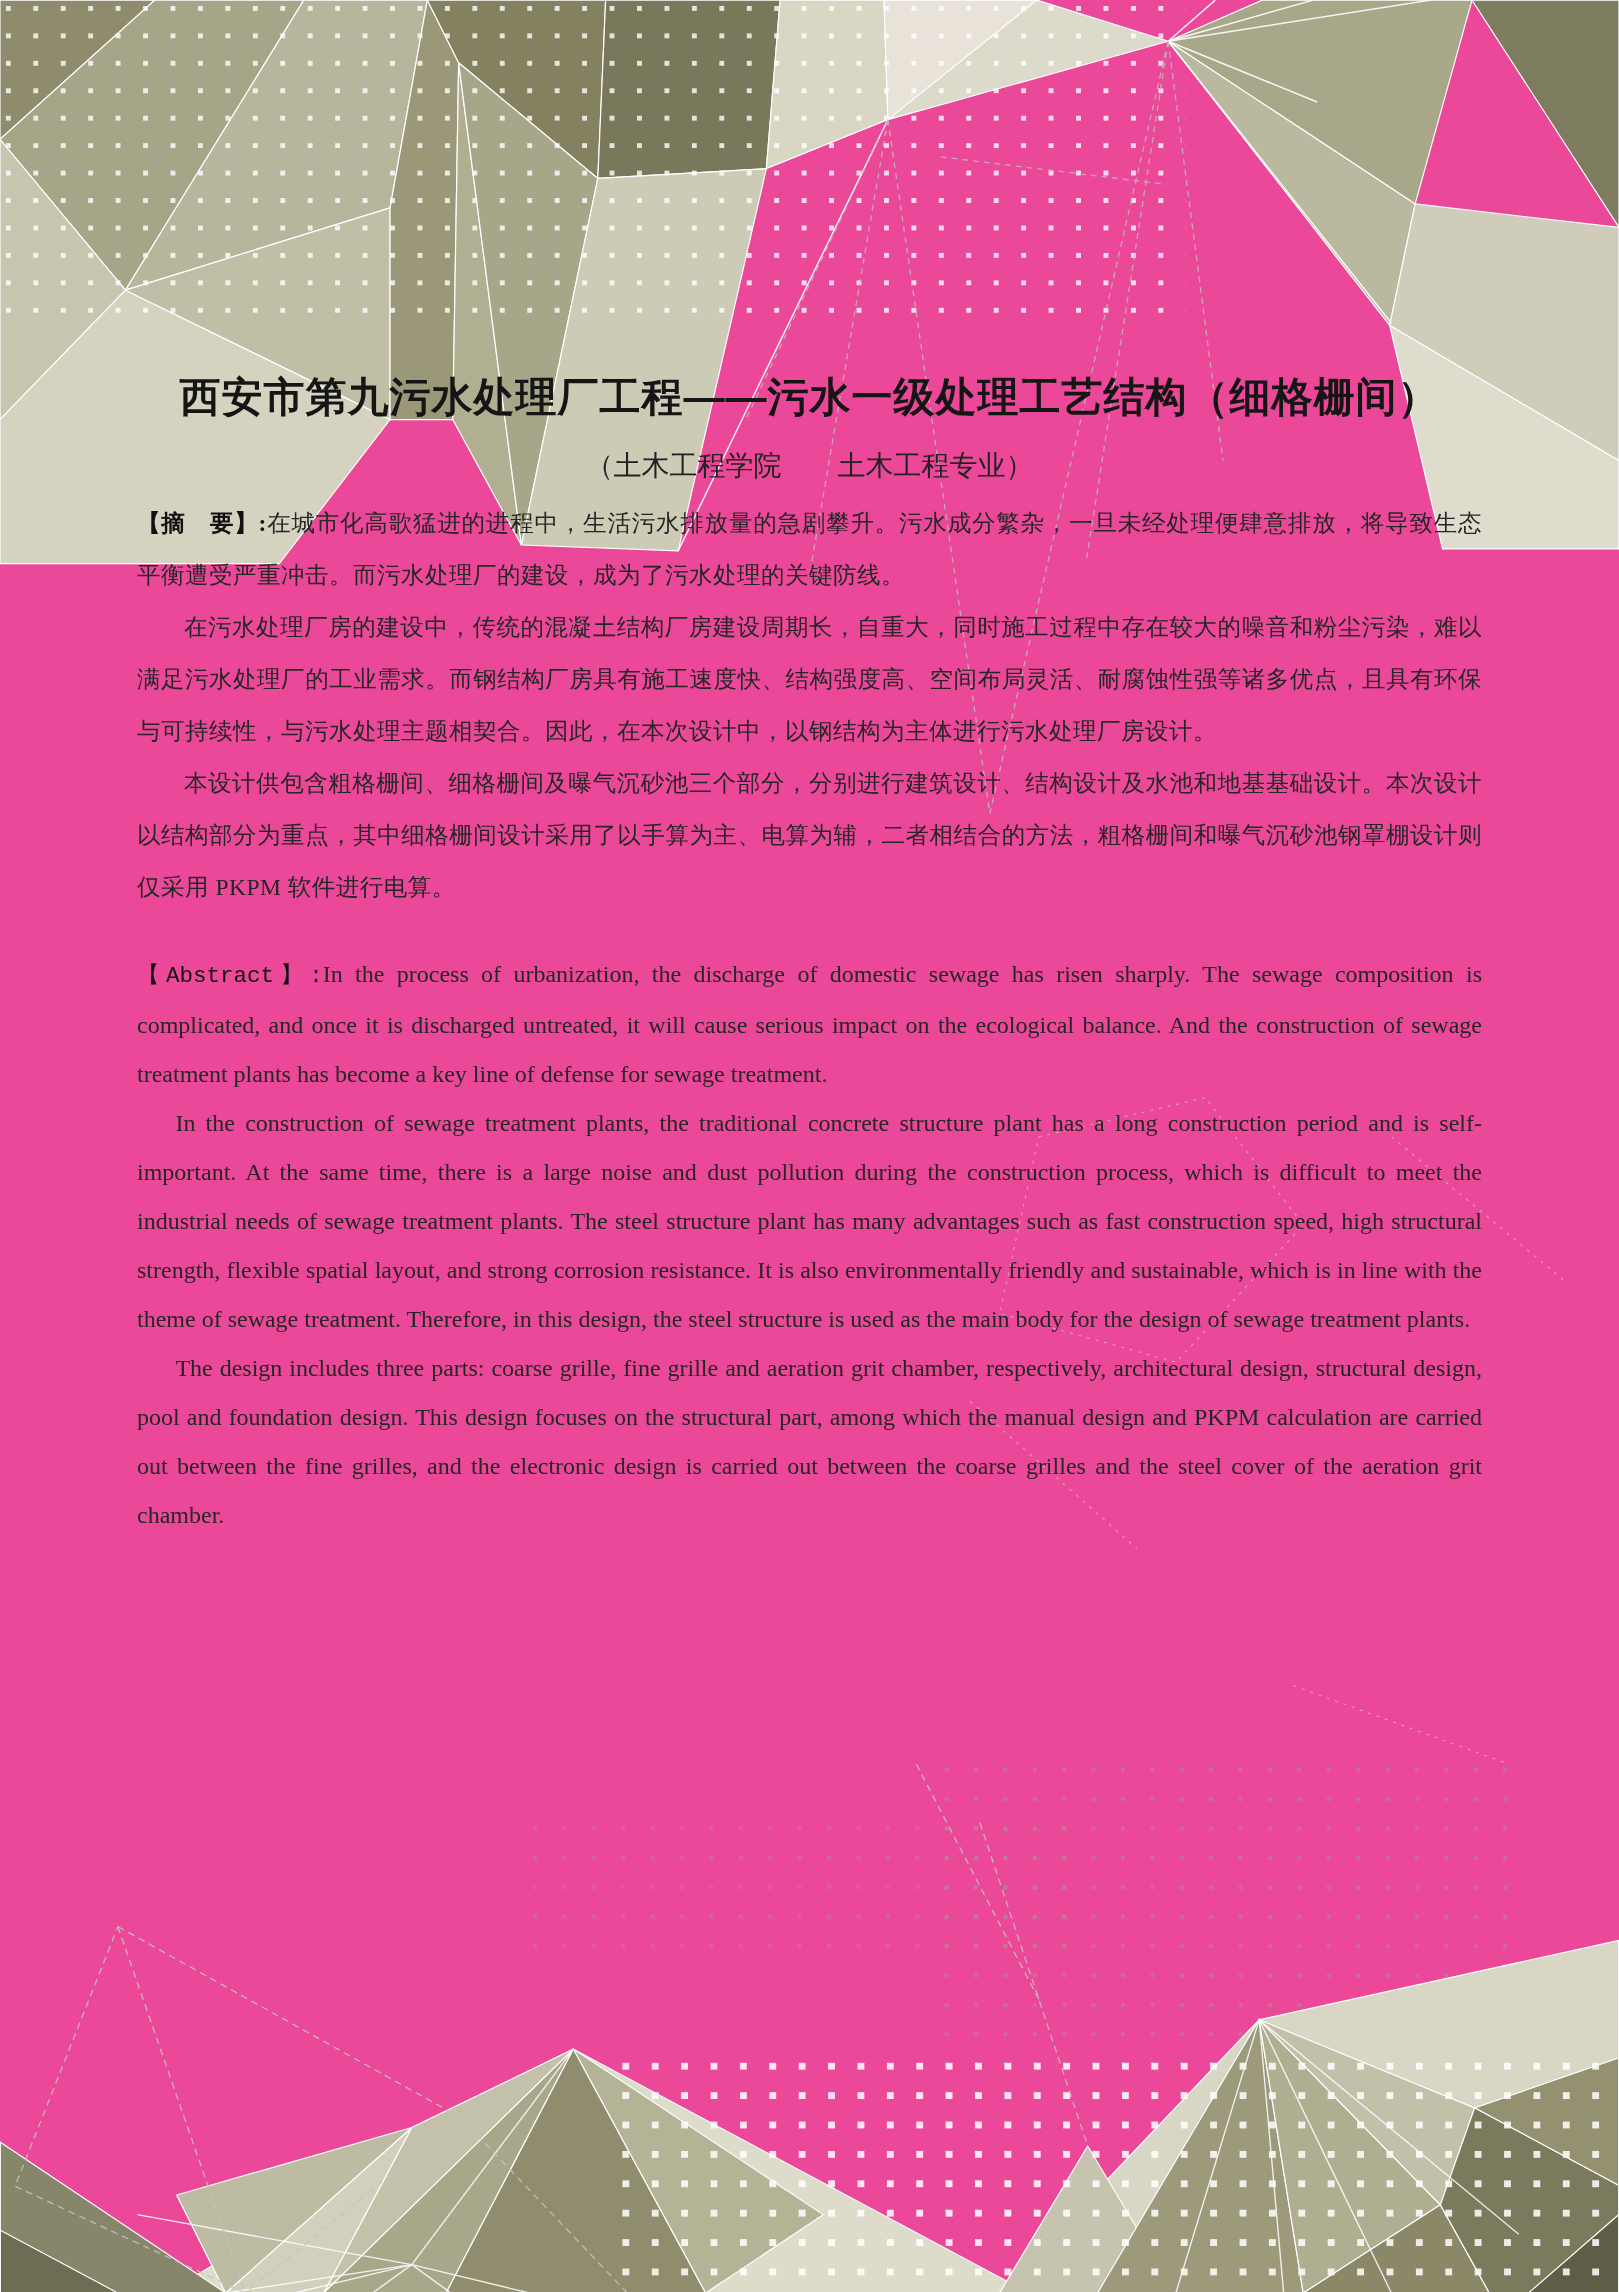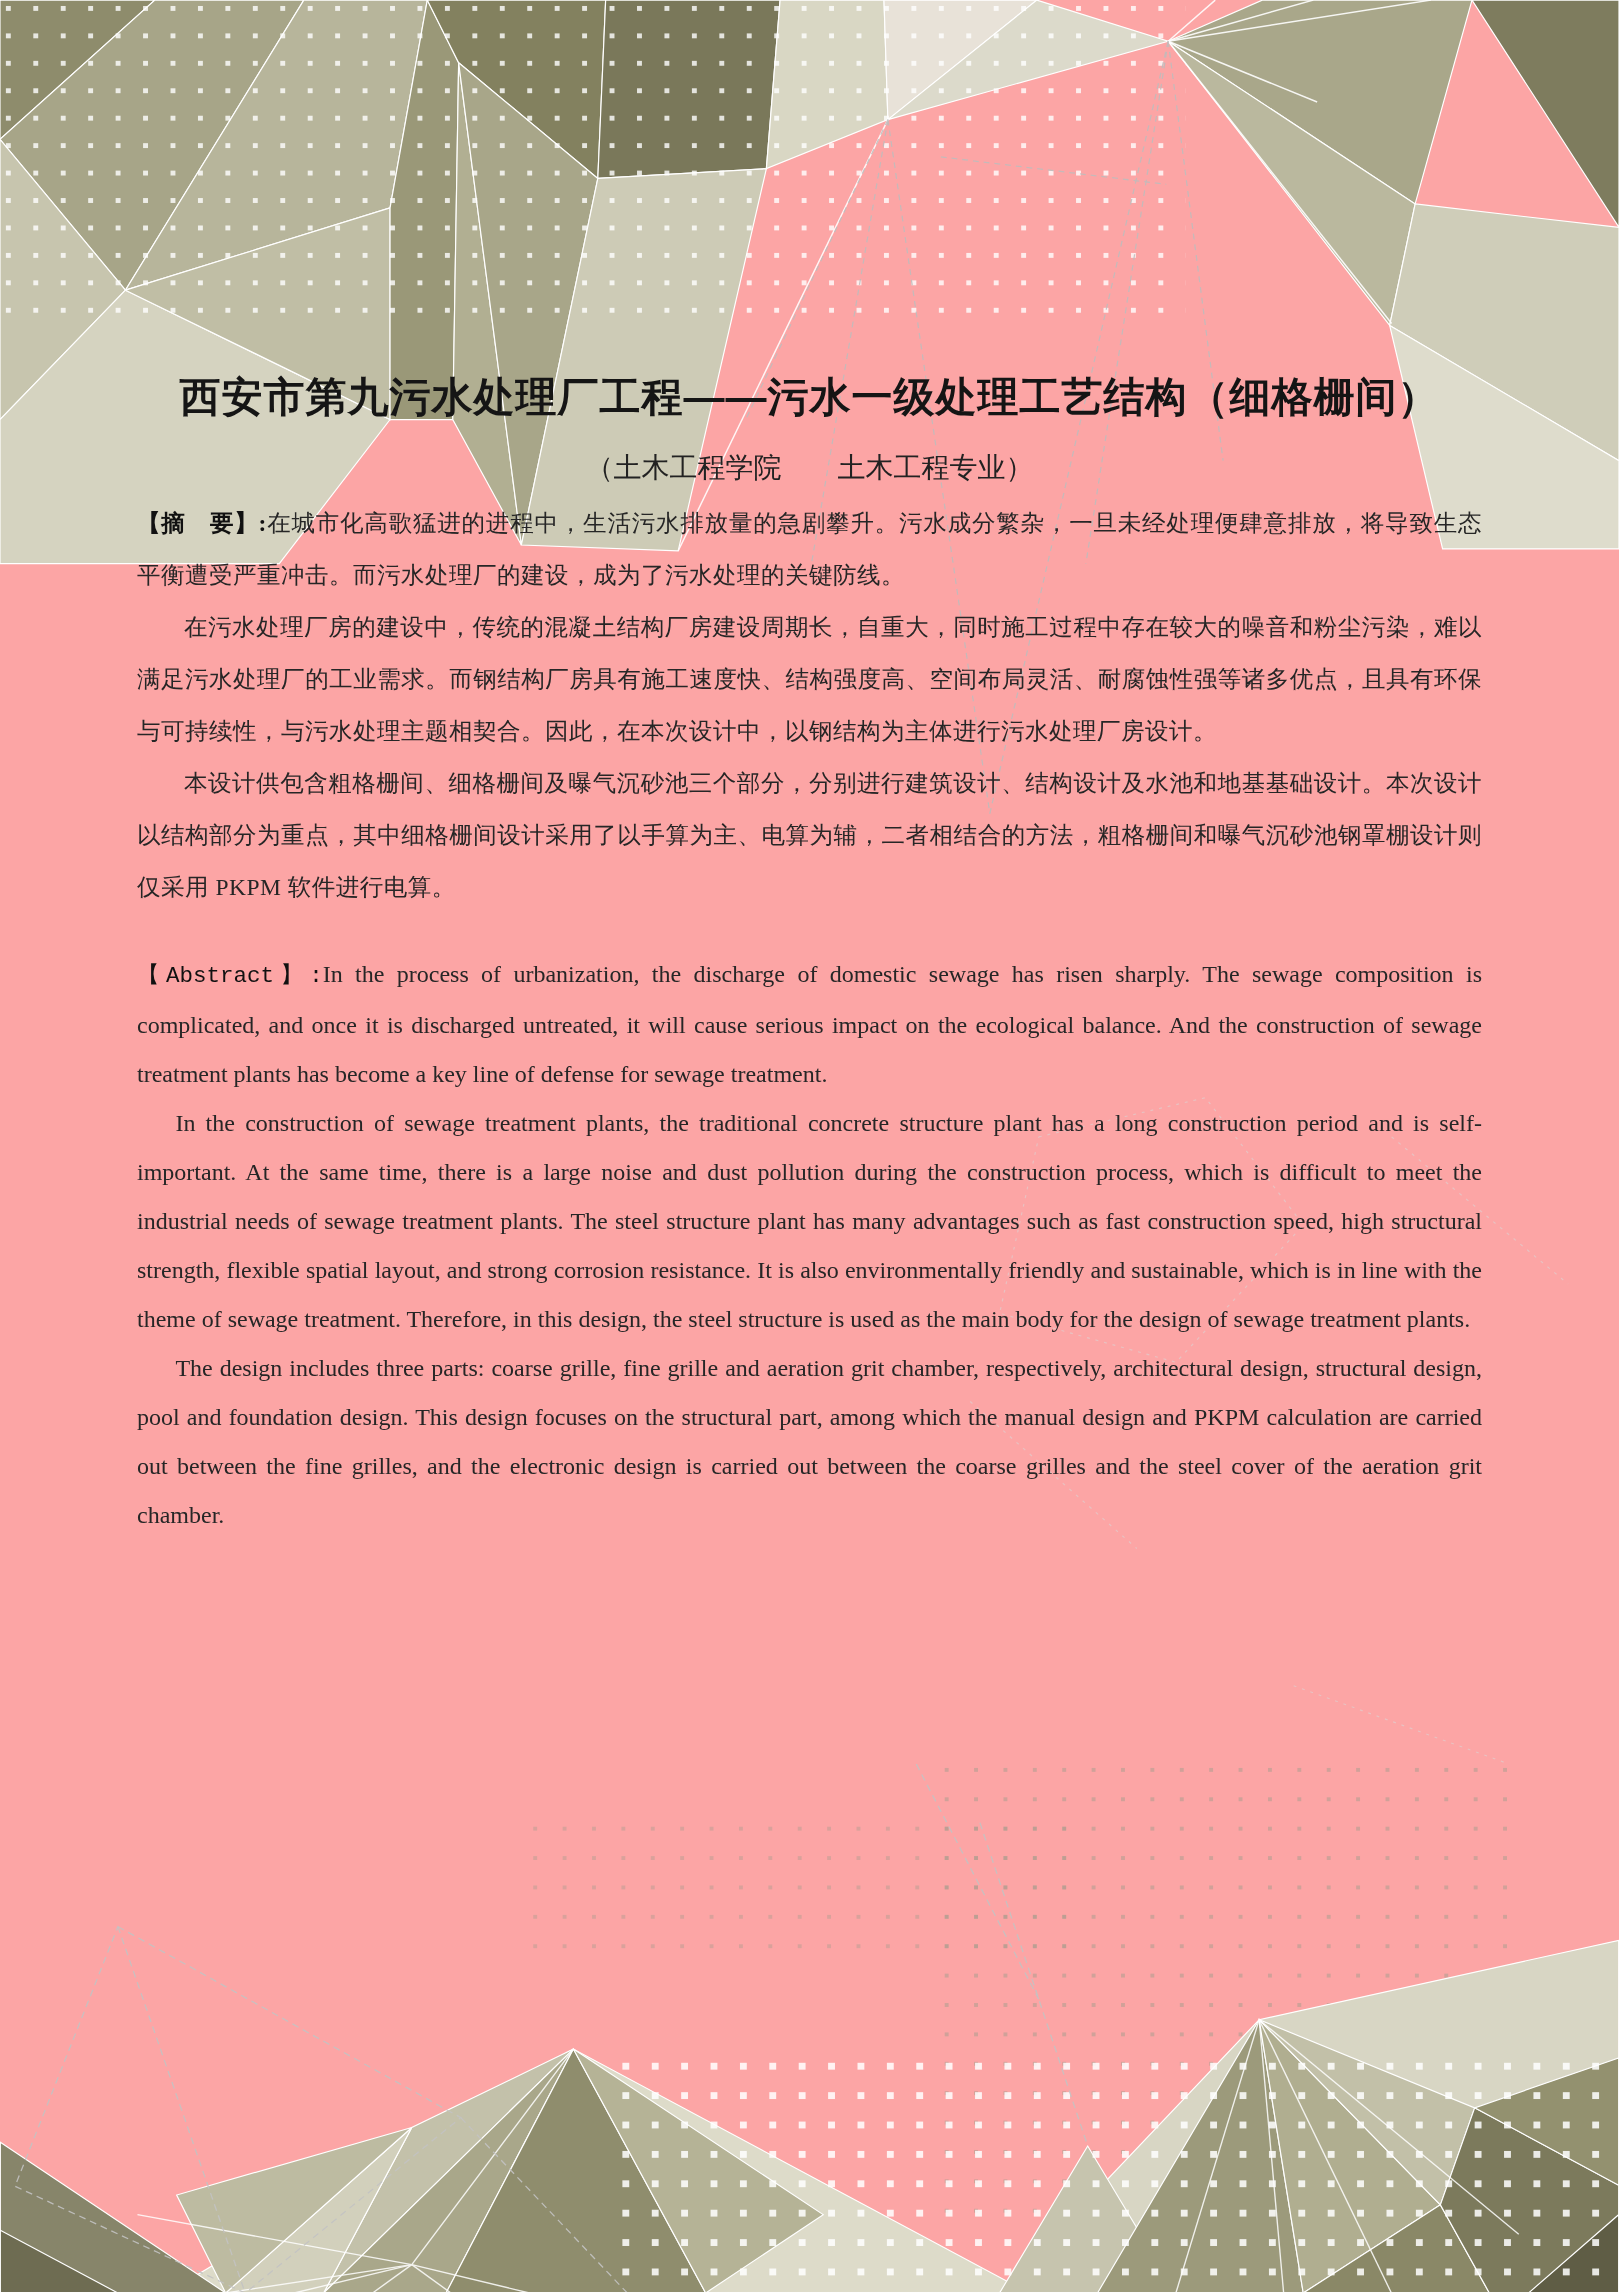--- a/index.html
+++ b/index.html
@@ -1,19 +1,19 @@
 <!DOCTYPE html>
 <html><head>
 <meta charset="utf-8">
 <style>
   html,body { margin:0; padding:0; background:#ffffff; }
   .page {
     position:relative;
     width:1619px; height:2293px;
-    background:#fca5a5;
+    background:#ec4899;
     overflow:hidden;
     font-family:"Liberation Serif","DejaVu Serif",serif;
     color:#1f1f1f;
   }
   .deco { position:absolute; left:0; z-index:0; pointer-events:none; }
   .deco-top { top:0; }
   .deco-mid { top:1078px; left:882px; }
   .deco-bottom { bottom:0; }
 
   .content {
@@ -38,20 +38,21 @@
     color:#222222;
   }
   .byline .advisor { margin-left:83px; }
 
   .affiliation {
     margin-top:25.5px;
     text-align:center;
     font-size:28px;
     line-height:37px;
     color:#222222;
+    font-family:Liberation Mono, monospace;
   }
 
   p { margin:0; }
   .cn {
     font-size:23.5px;
     line-height:52px;
     text-align:justify;
     letter-spacing:0.5px;
     color:#262626;
   }

